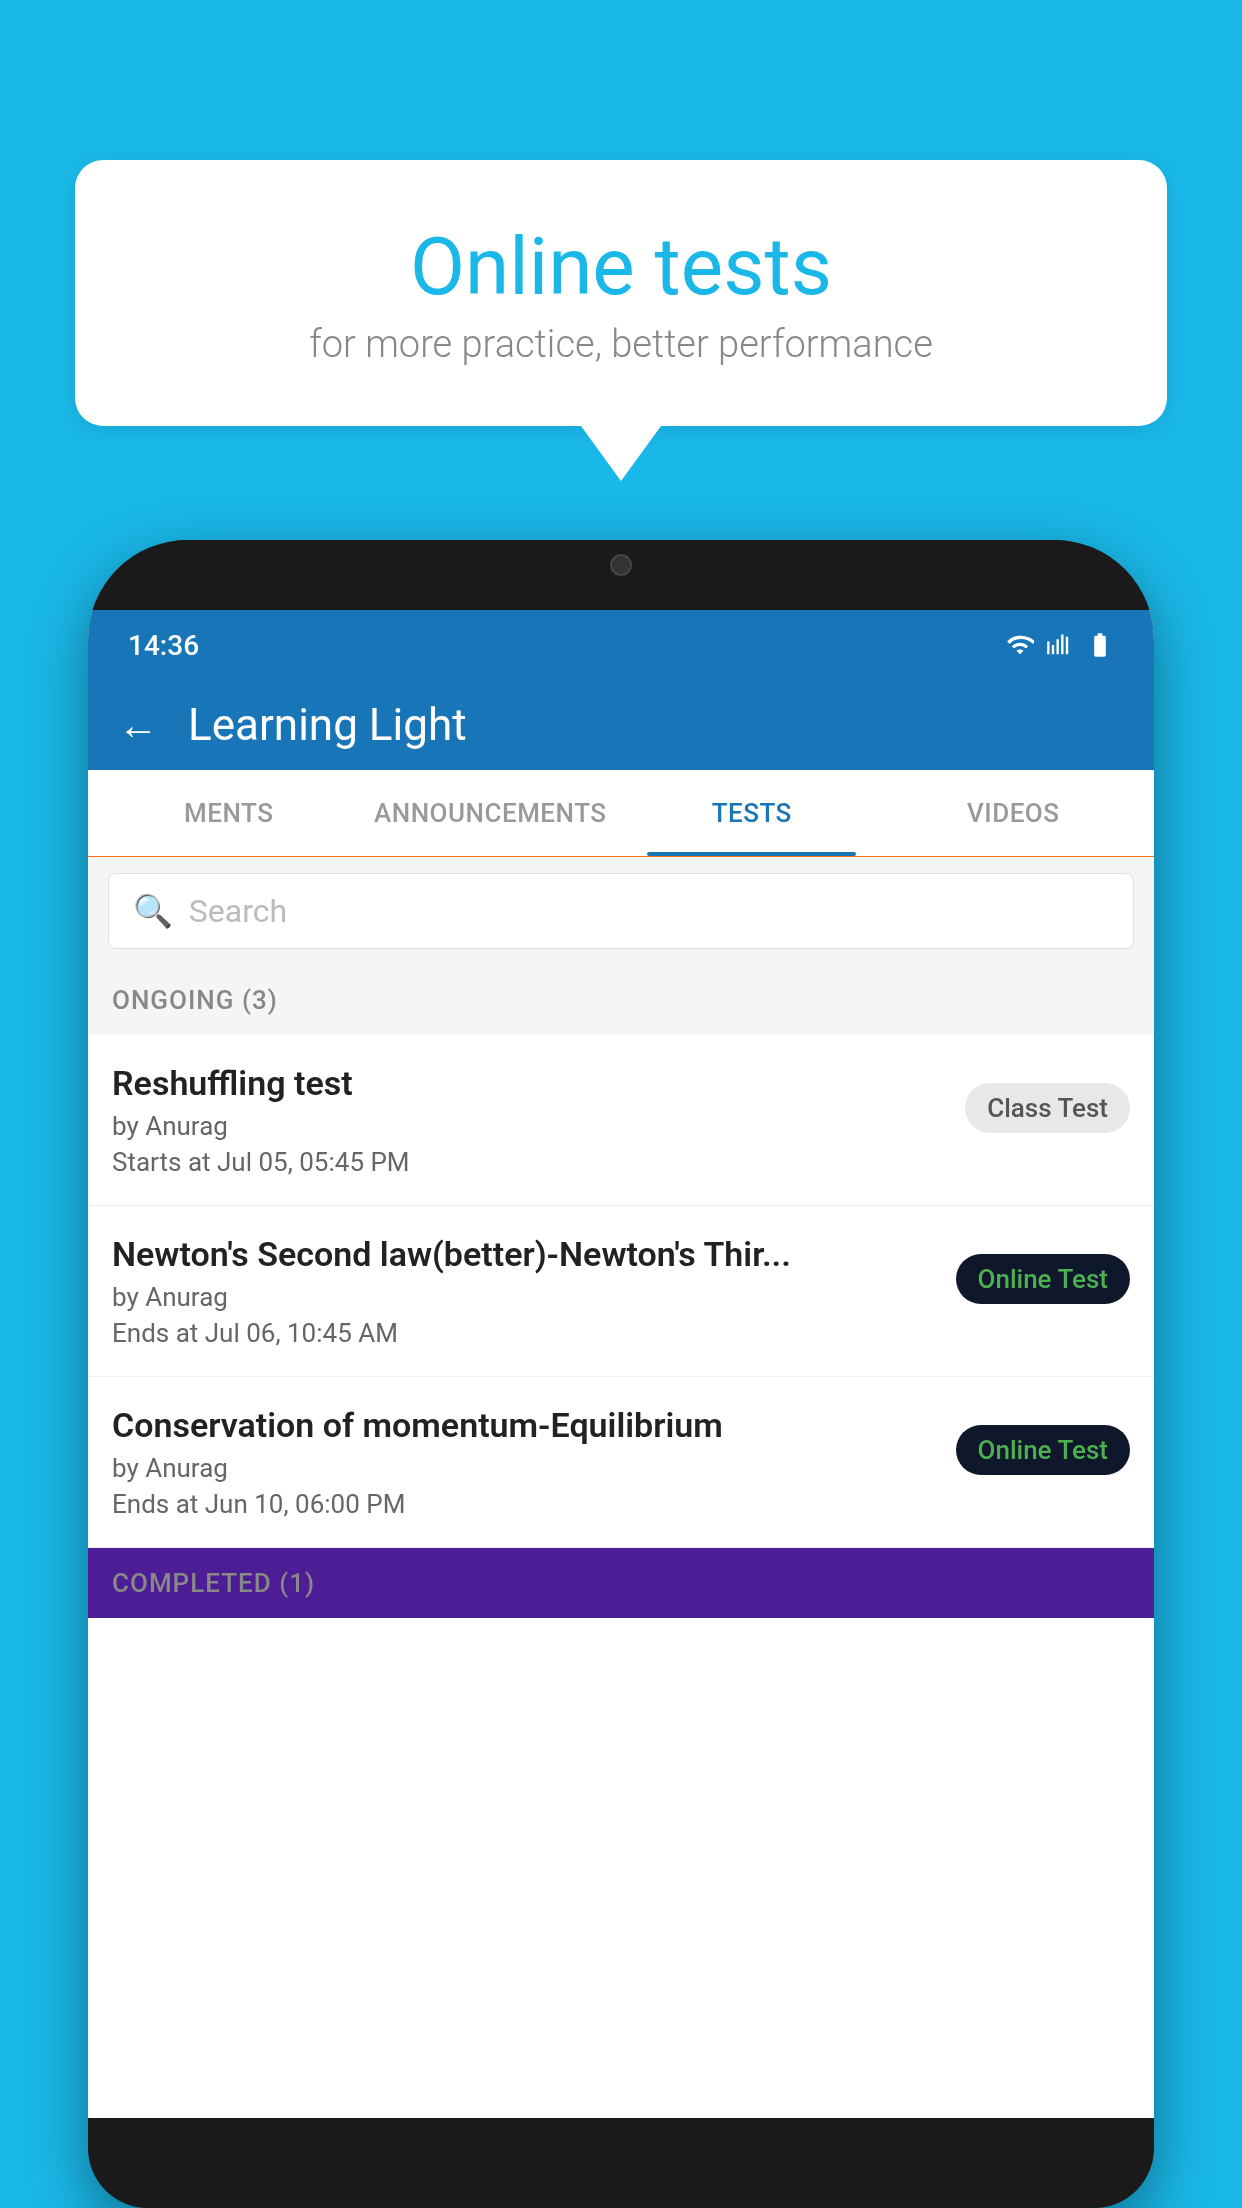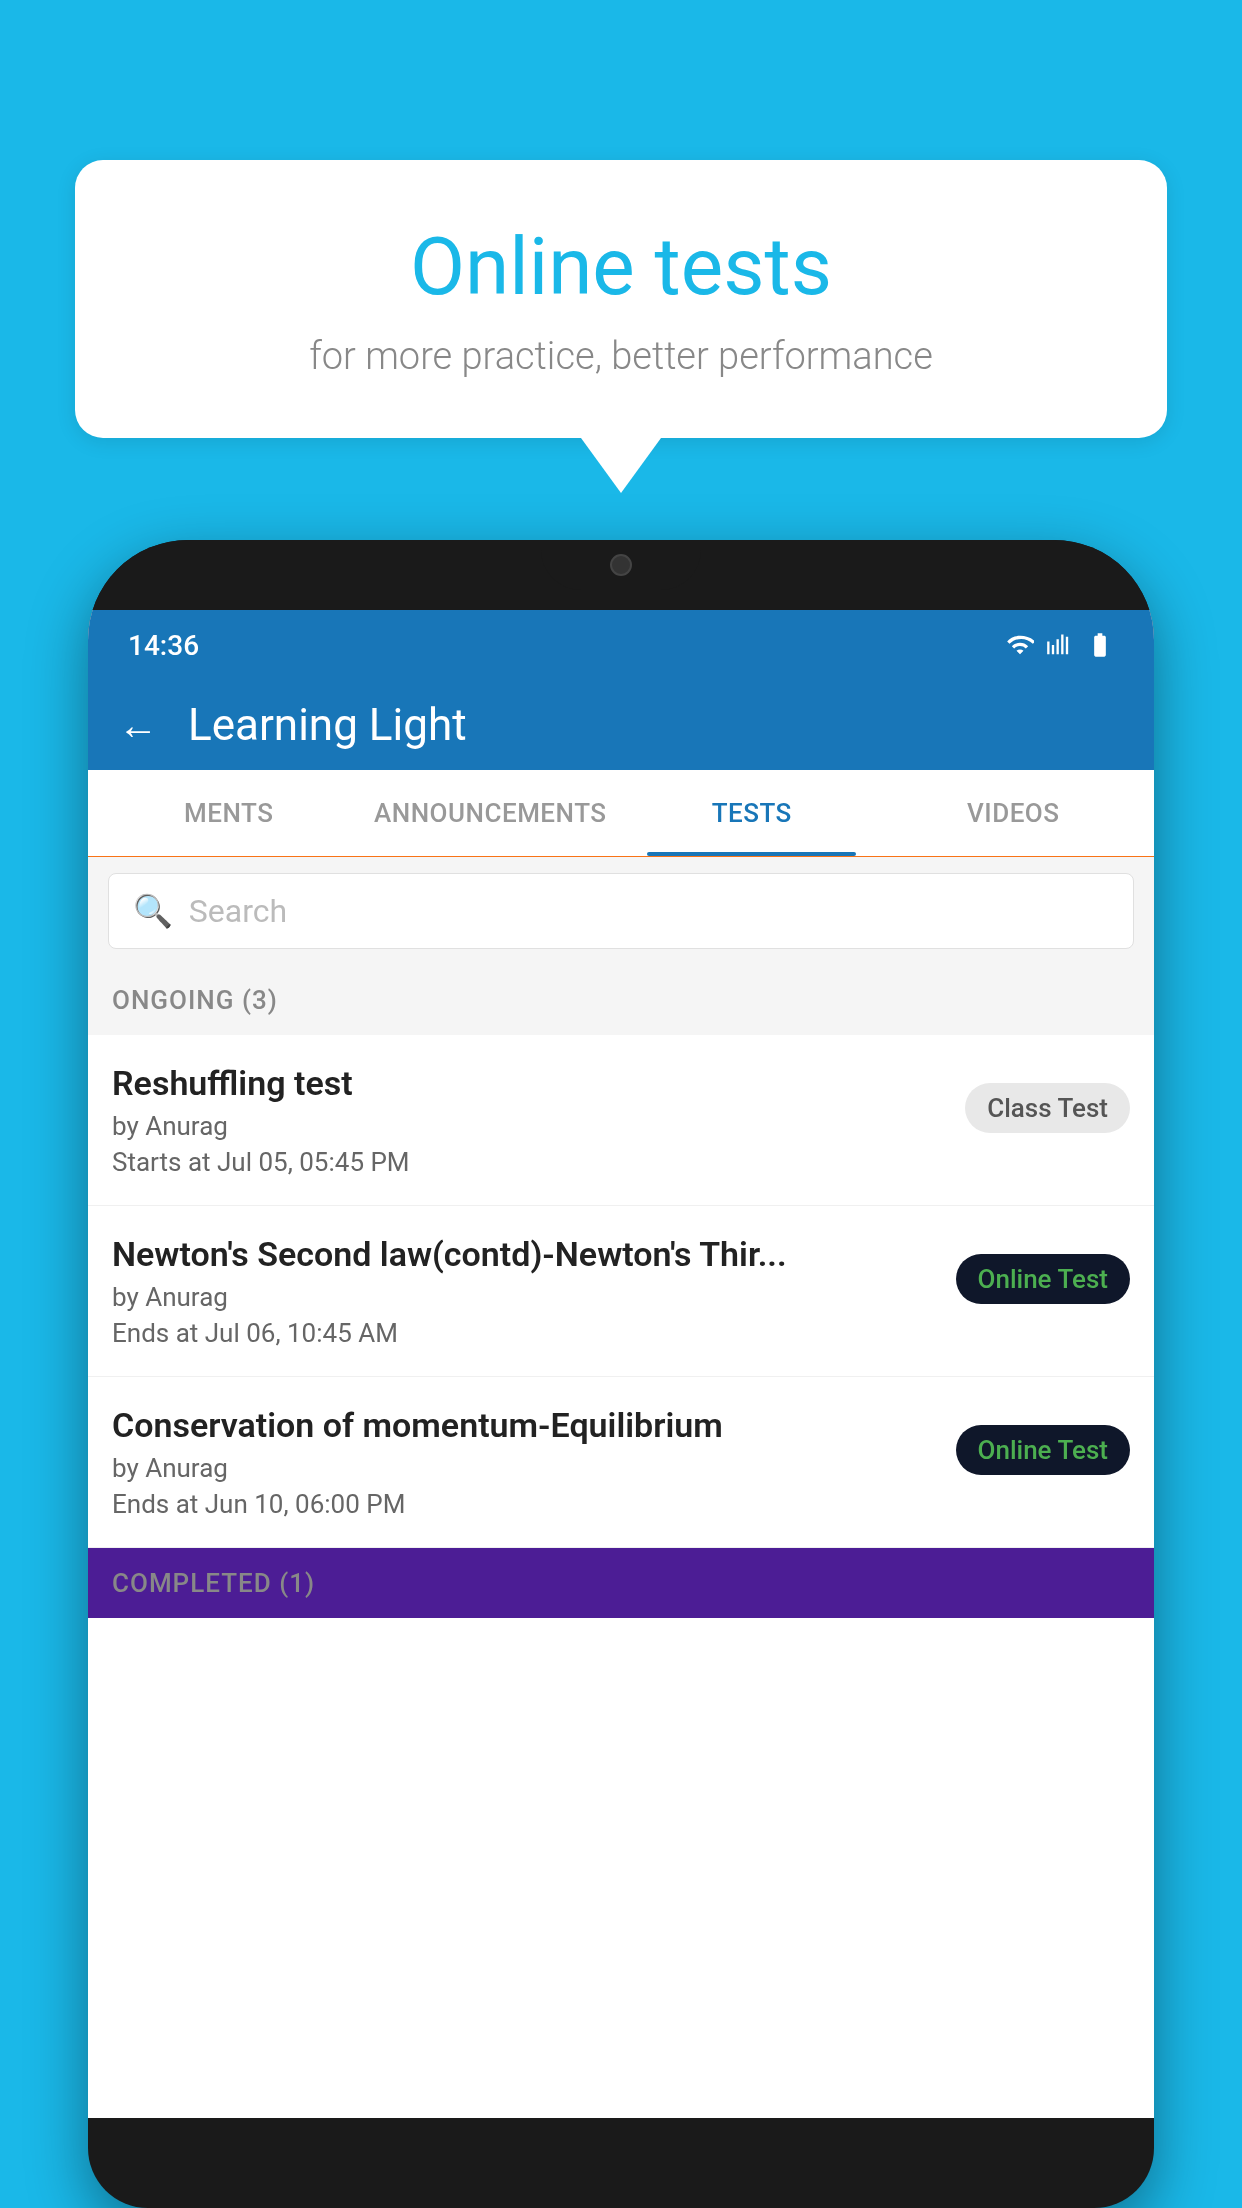--- a/index.html
+++ b/index.html
@@ -35,21 +35,21 @@
       border-left: 40px solid transparent;
       border-right: 40px solid transparent;
       border-top: 55px solid white;
       margin: 0 auto;
     }
 
     .bubble-title {
       font-size: 80px;
       color: #1ab8e8;
       font-weight: 400;
-      margin-bottom: 20px;
+      margin-bottom: 8px;
     }
 
     .bubble-subtitle {
       font-size: 38px;
       color: #888;
       font-weight: 300;
     }
 
     
     .phone-frame {
@@ -371,21 +371,21 @@
         <div class="test-info">
           <div class="test-name">Reshuffling test</div>
           <div class="test-by">by Anurag</div>
           <div class="test-time">Starts at  Jul 05, 05:45 PM</div>
         </div>
         <div class="test-badge badge-class">Class Test</div>
       </div>
 
       <div class="test-item">
         <div class="test-info">
-          <div class="test-name">Newton's Second law(contd)-Newton's Thir...</div>
+          <div class="test-name">Newton's Second law(better)-Newton's Thir...</div>
           <div class="test-by">by Anurag</div>
           <div class="test-time">Ends at  Jul 06, 10:45 AM</div>
         </div>
         <div class="test-badge badge-online">Online Test</div>
       </div>
 
       <div class="test-item">
         <div class="test-info">
           <div class="test-name">Conservation of momentum-Equilibrium</div>
           <div class="test-by">by Anurag</div>

